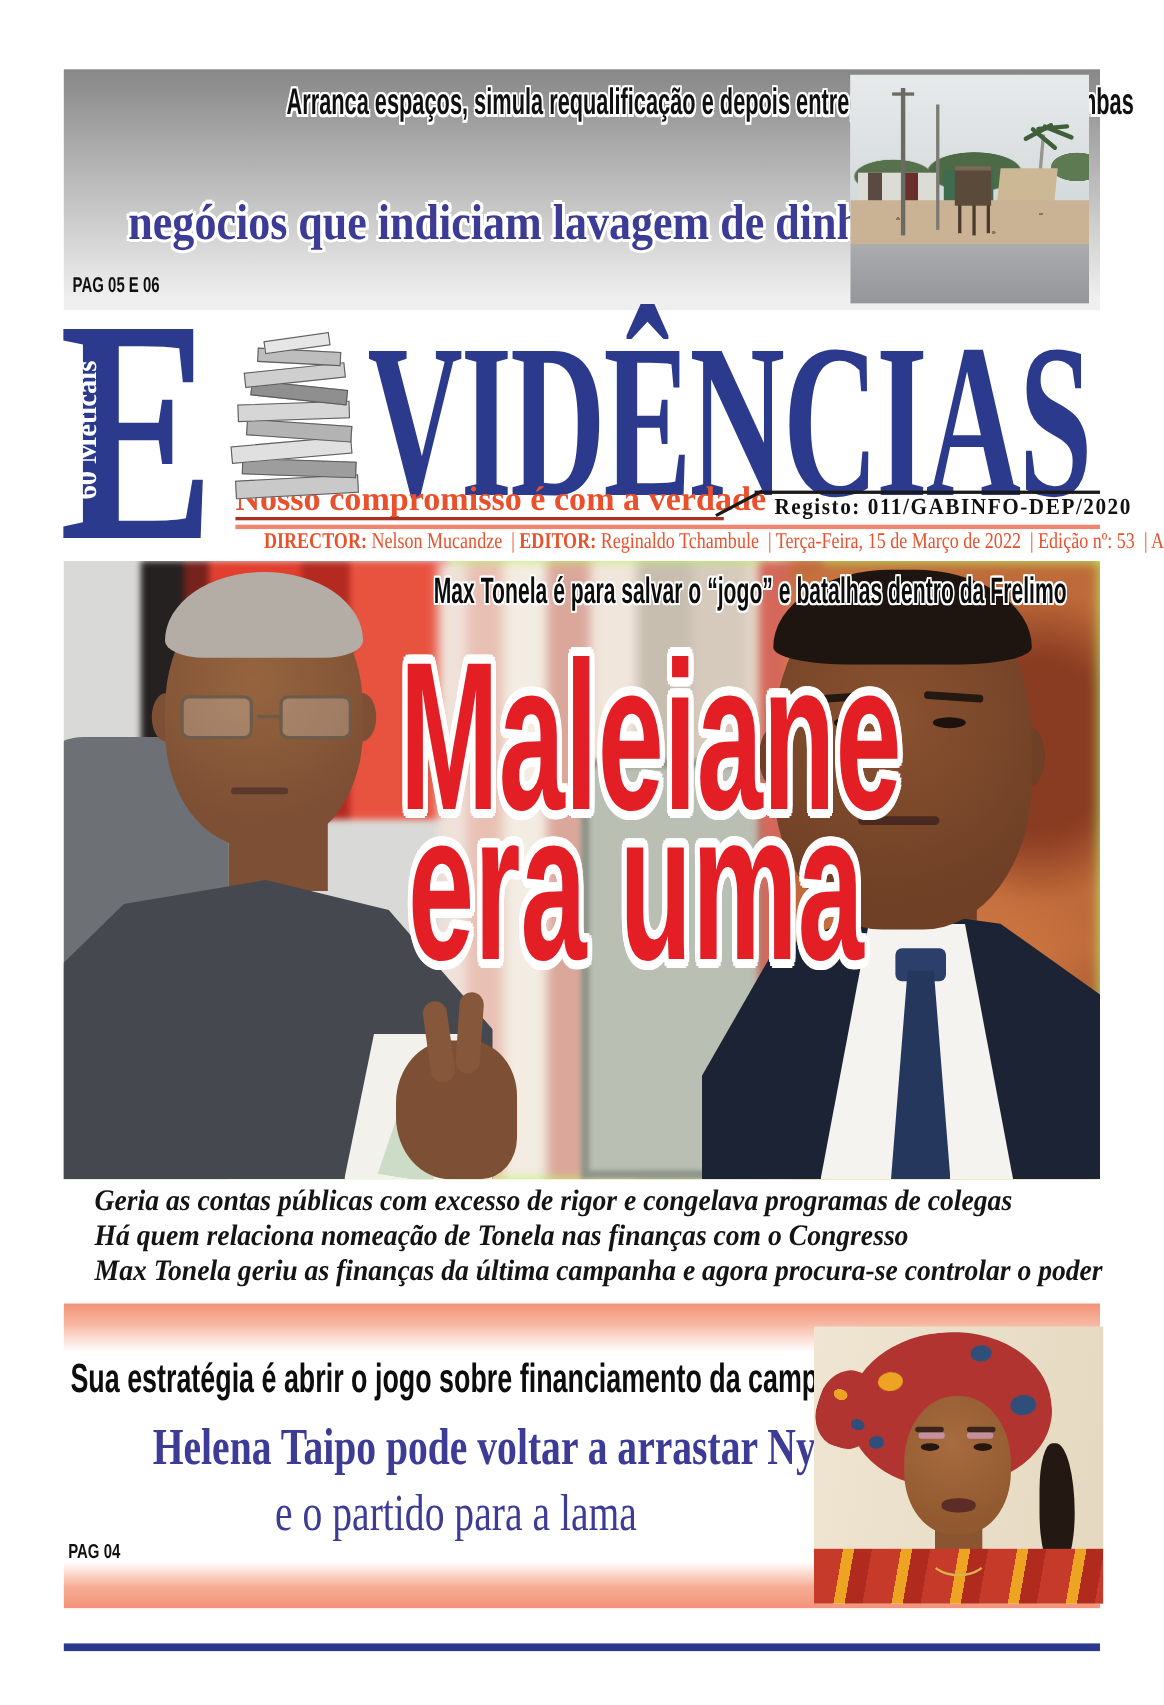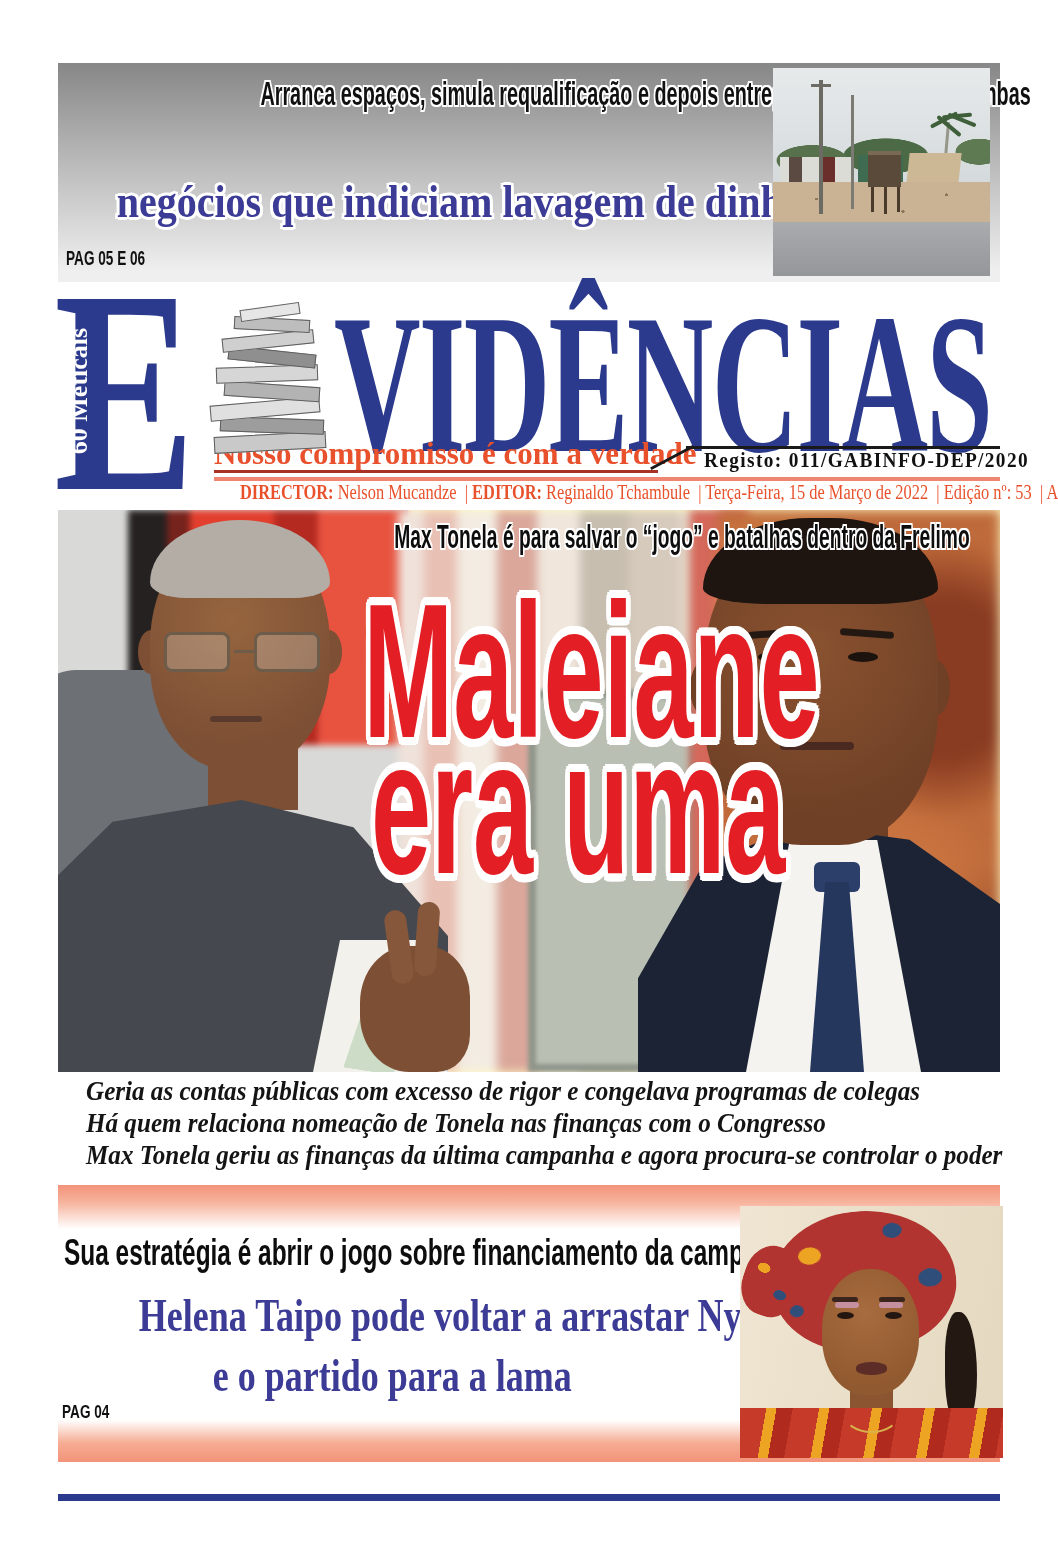--- a/index.html
+++ b/index.html
@@ -77,21 +77,21 @@
   #reg-rule{left:686px;top:446px;width:314px;height:3px;background:#1a1a1a;}
   #reg-slash{left:648px;top:456px;width:48px;height:3px;background:#1a1a1a;transform:rotate(-28deg);}
   #registo{left:704px;top:448px;font-weight:700;font-size:21px;letter-spacing:1.5px;color:#111;
            transform:scaleX(.92);transform-origin:left top;white-space:nowrap;}
   #salmon-rule{left:214px;top:477px;width:786px;height:4px;background:#ef8672;}
   #infobar{left:240px;top:481px;width:960px;color:var(--accent-red);font-size:20.5px;
            transform:scaleX(.8);transform-origin:left top;white-space:nowrap;}
   #infobar b{font-weight:700;}
 
   
-  #main-photo{left:58px;top:510px;width:942px;height:562px;overflow:hidden;background:#fef9c3;}
+  #main-photo{left:58px;top:510px;width:942px;height:562px;overflow:hidden;background:#bef264;}
   .mp-left{left:0;top:0;width:350px;height:100%;background:#d9d9d7;}
   .mp-flag{left:70px;top:0;width:280px;height:235px;filter:blur(3px);
     background:linear-gradient(90deg,#242120 0 14%,#77231d 14% 22%,#e23f2e 22% 52%,#b42a20 52% 68%,#e85340 68% 100%);}
   .mp-center{left:340px;top:0;width:330px;height:100%;filter:blur(5px);
     background:linear-gradient(90deg,#efe2da 0 8%,#e9c0b4 8% 18%,#f3ece2 18% 30%,#dba79b 30% 42%,
                #f0e6dc 42% 55%,#c7beb0 55% 70%,#d6cabc 70% 85%,#e3d6c8 85% 100%);}
   .mp-panel{left:470px;top:180px;width:170px;height:382px;background:#b9bfb2;border:8px solid #8f958a;filter:blur(2px);}
   .mp-redstripe{left:632px;top:0;width:58px;height:100%;background:#d4685a;filter:blur(4px);}
   .mp-right{left:660px;top:0;width:282px;height:100%;background:#bf6a3a;filter:blur(6px);
     background-image:radial-gradient(200px 160px at 20% 20%,#d98a4a 40%,transparent 70%),
@@ -167,21 +167,21 @@
   .wm-eye{width:17px;height:7px;background:#241610;border-radius:50%;}
   .wm-lips{left:44%;top:62%;width:12%;height:5%;background:#5c2c26;border-radius:45%;}
   .wm-neck{left:42%;top:70%;width:16%;height:14%;background:#8a5530;}
   .wm-garment{left:0;top:80%;width:100%;height:20%;
     background:repeating-linear-gradient(100deg,#c53a28 0 26px,#eda423 26px 36px,#b02a1e 36px 52px);}
   .wm-necklace{left:39%;top:74%;width:22%;height:16%;border:2px solid #d8b24a;border-radius:50%;
     border-color:transparent transparent #d8b24a transparent;background:transparent;}
   #bottom-kicker{left:64px;top:1234px;color:#0d0d0d;}
   #bottom-kicker .ib{font-size:33px;transform:scale(.74,1.12);transform-origin:left top;}
   #bottom-h1{left:58px;top:1292px;width:690px;text-align:center;color:var(--headline-blue);font-weight:700;}
-  #bottom-h2{left:47px;top:1352px;width:690px;text-align:center;color:var(--headline-blue);font-weight:700;}
+  #bottom-h2{left:70px;top:1352px;width:690px;text-align:center;color:var(--headline-blue);font-weight:400;}
   .bottom-line{font-size:45px;transform:scale(.8,1.05);transform-origin:center top;}
   #pag-bottom{left:62px;top:1402px;color:#101010;}
   #pag-bottom .ib{font-size:16px;transform:scale(.85,1.15);transform-origin:left top;}
   #footer-rule{left:58px;top:1494px;width:942px;height:7px;background:var(--brand-blue);}
 </style>
 </head>
 <body>
 
 <div class="page">
 

